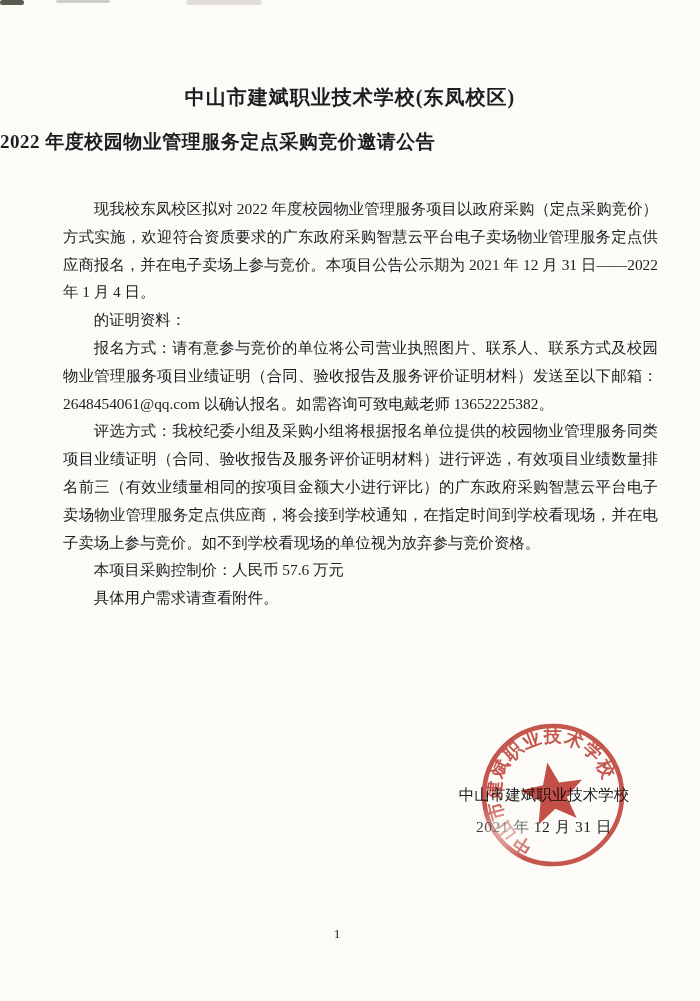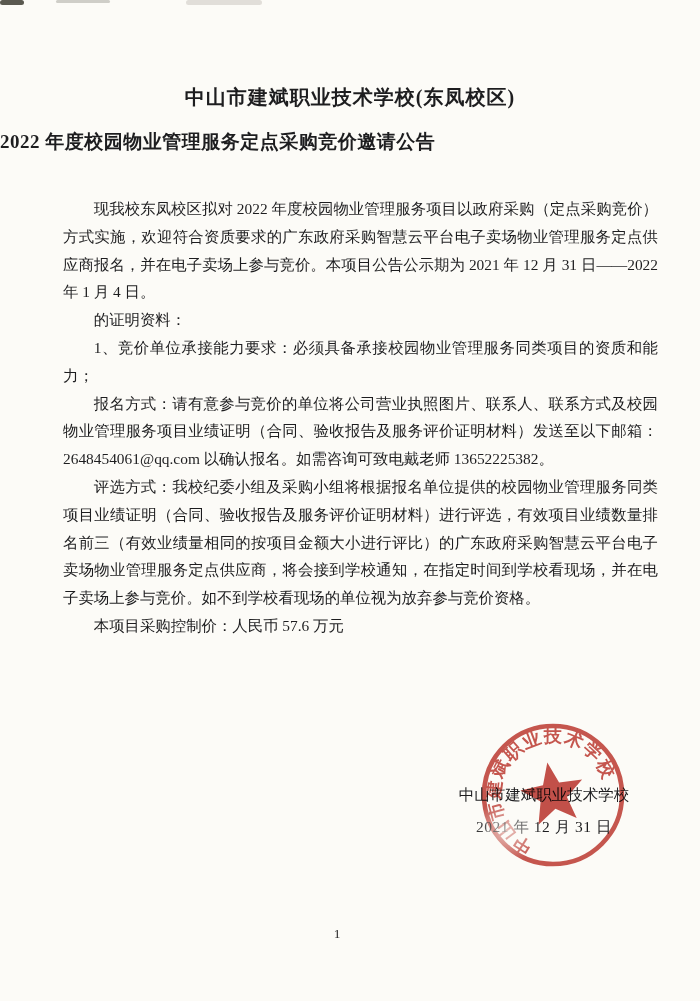--- a/index.html
+++ b/index.html
@@ -65,24 +65,24 @@
   <div class="smudge smudge-c"></div>
 
   <div class="titles">
     <div class="t1">中山市建斌职业技术学校(东凤校区)</div>
     <div class="t2">2022 年度校园物业管理服务定点采购竞价邀请公告</div>
   </div>
 
   <div class="docbody">
     <p>现我校东凤校区拟对 2022 年度校园物业管理服务项目以政府采购（定点采购竞价）方式实施，欢迎符合资质要求的广东政府采购智慧云平台电子卖场物业管理服务定点供应商报名，并在电子卖场上参与竞价。本项目公告公示期为 2021 年 12 月 31 日——2022 年 1 月 4 日。</p>
     <p>的证明资料：</p>
-    <p>1、竞价单位承接能力要求：必须具备承接校园物业管理服务同类项目的资质和能力；</p>
     <p>报名方式：请有意参与竞价的单位将公司营业执照图片、联系人、联系方式及校园物业管理服务项目业绩证明（合同、验收报告及服务评价证明材料）发送至以下邮箱：2648454061@qq.com 以确认报名。如需咨询可致电戴老师 13652225382。</p>
     <p>评选方式：我校纪委小组及采购小组将根据报名单位提供的校园物业管理服务同类项目业绩证明（合同、验收报告及服务评价证明材料）进行评选，有效项目业绩数量排名前三（有效业绩量相同的按项目金额大小进行评比）的广东政府采购智慧云平台电子卖场物业管理服务定点供应商，将会接到学校通知，在指定时间到学校看现场，并在电子卖场上参与竞价。如不到学校看现场的单位视为放弃参与竞价资格。</p>
     <p>本项目采购控制价：人民币 57.6 万元</p>
+    <p>具体用户需求请查看附件。</p>
   </div>
 
   <div class="sig">
     <div>中山市建斌职业技术学校</div>
     <div class="date">2021 年 12 月 31 日</div>
   </div>
 
   <svg class="seal" viewBox="0 0 174 174" aria-hidden="true">
     <defs>
       <path id="sealArc" d="M 68.9 136.8 A 53 53 0 1 1 136.8 68.9" fill="none"></path>

